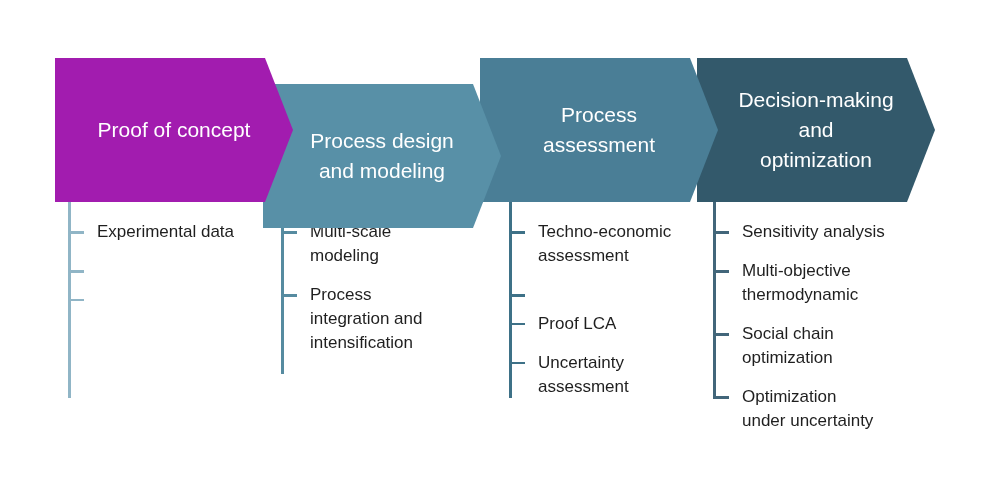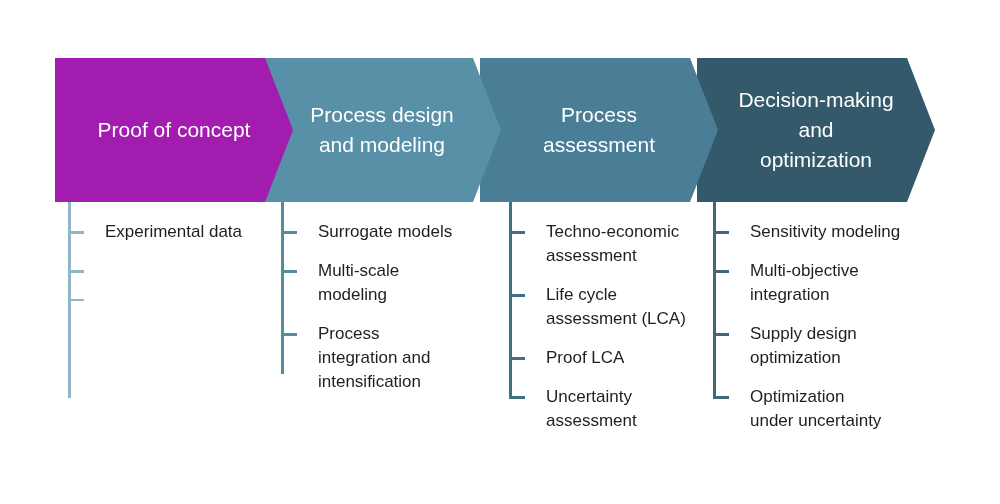--- a/index.html
+++ b/index.html
@@ -21,21 +21,21 @@
     position: absolute;
     top: 58px;
     height: 144px;
     width: 238px;
     display: flex;
     align-items: center;
     justify-content: center;
     clip-path: polygon(0 0, calc(100% - 28px) 0, 100% 50%, calc(100% - 28px) 100%, 0 100%);
   }
   .chevron.s1 { left: 55px;  z-index: 4; }
-  .chevron.s2 { left: 263px; z-index: 3; }
+  .chevron.s2 { left: 263px; z-index: 3; margin-top: 26px; }
   .chevron.s3 { left: 480px; z-index: 2; }
   .chevron.s4 { left: 697px; z-index: 1; }
   .chevron-label {
     color: #ffffff;
     font-size: 21px;
     line-height: 30px;
     text-align: center;
     white-space: pre-line;
   }
 
@@ -55,21 +55,21 @@
     top: 0;
     width: 2.5px;
     height: 196px; 
   }
   .items {
     display: flex;
     flex-direction: column;
     gap: 15px;
     padding-top: 18px;
   }
-  .item { display: flex; align-items: flex-start; gap: 8px; }
+  .item { display: flex; align-items: flex-start; }
   .tick {
     flex: 0 0 16px;
     width: 16px;
     height: 2.5px;
     margin: 11px 13px 0 0;
   }
   .item-text {
     font-size: 17px;
     line-height: 24px;
     color: #1f1f1f;
@@ -112,24 +112,20 @@
         <span class="tick" style="background: rgb(144, 181, 198);"></span>
       </div>
     </div>
   </div>
 
   <div class="column c2">
     <div class="vline" style="background: rgb(86, 139, 160); height: 172px;"></div>
     <div class="items">
       <div class="item">
         <span class="tick" style="background: rgb(86, 139, 160);"></span>
-        <span class="item-text">Surrogate models</span>
-      </div>
-      <div class="item">
-        <span class="tick" style="background: rgb(86, 139, 160);"></span>
         <span class="item-text">Multi-scale
 modeling</span>
       </div>
       <div class="item">
         <span class="tick" style="background: rgb(86, 139, 160);"></span>
         <span class="item-text">Process
 integration and
 intensification</span>
       </div>
     </div>
@@ -138,50 +134,48 @@
   <div class="column c3">
     <div class="vline" style="background: rgb(62, 113, 135); height: 196px;"></div>
     <div class="items">
       <div class="item">
         <span class="tick" style="background: rgb(62, 113, 135);"></span>
         <span class="item-text">Techno-economic
 assessment</span>
       </div>
       <div class="item">
         <span class="tick" style="background: rgb(62, 113, 135);"></span>
-        <span class="item-text">Life cycle
-assessment (LCA)</span>
       </div>
       <div class="item">
         <span class="tick" style="background: rgb(62, 113, 135);"></span>
         <span class="item-text">Proof LCA</span>
       </div>
       <div class="item">
         <span class="tick" style="background: rgb(62, 113, 135);"></span>
         <span class="item-text">Uncertainty
 assessment</span>
       </div>
     </div>
   </div>
 
   <div class="column c4">
     <div class="vline" style="background: rgb(66, 102, 122); height: 196px;"></div>
     <div class="items">
       <div class="item">
         <span class="tick" style="background: rgb(66, 102, 122);"></span>
-        <span class="item-text">Sensitivity modeling</span>
+        <span class="item-text">Sensitivity analysis</span>
       </div>
       <div class="item">
         <span class="tick" style="background: rgb(66, 102, 122);"></span>
         <span class="item-text">Multi-objective
-integration</span>
+thermodynamic</span>
       </div>
       <div class="item">
         <span class="tick" style="background: rgb(66, 102, 122);"></span>
-        <span class="item-text">Supply design
+        <span class="item-text">Social chain
 optimization</span>
       </div>
       <div class="item">
         <span class="tick" style="background: rgb(66, 102, 122);"></span>
         <span class="item-text">Optimization
 under uncertainty</span>
       </div>
     </div>
   </div>
 

